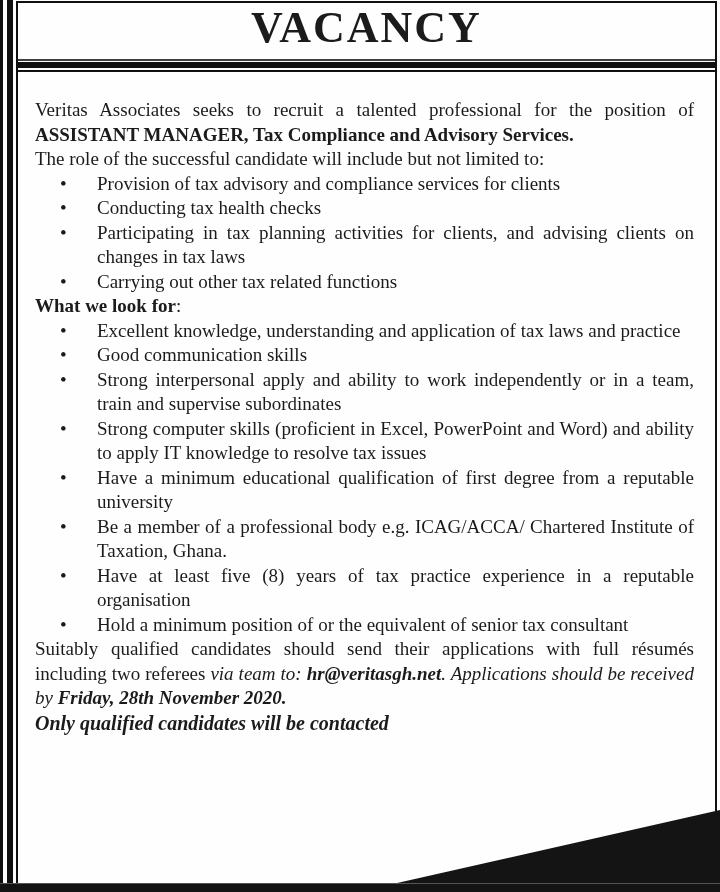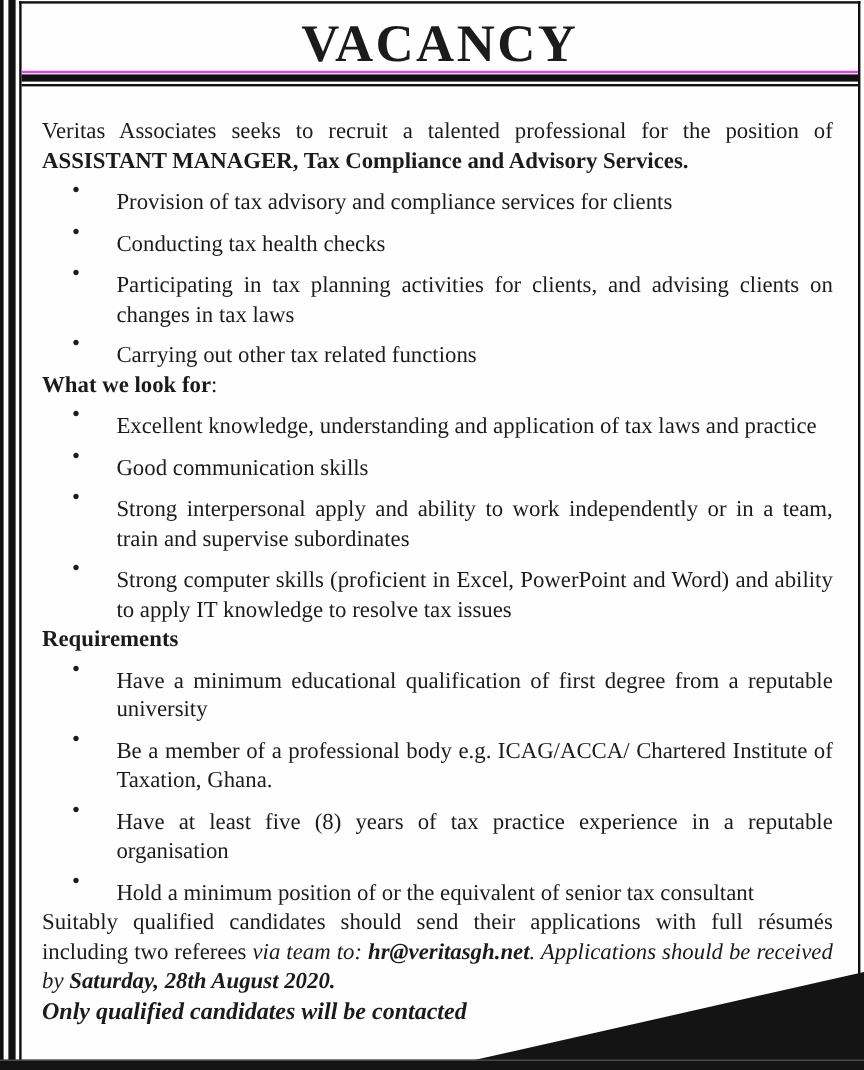--- a/index.html
+++ b/index.html
@@ -30,22 +30,22 @@
     position: absolute;
     left: 16px; top: 1px; right: 3px; bottom: 8px;
     border: 2px solid #101010;
     border-bottom: none;
     box-sizing: border-box;
     background: #fefefe;
   }
 
   .header-box {
     height: 56px;
-    border-bottom: 2px solid #d946ef;
-    display: flex; align-items: flex-end; justify-content: center;
+    border-bottom: 2px solid #404040;
+    display: flex; align-items: flex-start; justify-content: center;
   }
   .page-title {
     margin: 0;
     font-size: 44px;
     font-weight: bold;
     letter-spacing: 2px;
     line-height: 1;
     padding-top: 3px;
   }
 
@@ -74,21 +74,21 @@
   .mt-section { margin-top: 13px; }
   .mt-small   { margin-top: 11px; }
 
   ul.bullets { list-style: none; margin: 0; padding: 0; }
   ul.bullets li { display: flex; }
   .bullet {
     flex: 0 0 62px;
     padding-left: 25px;
     box-sizing: border-box;
   }
-  .li-text { flex: 1; text-align: justify; margin-top: 10px; }
+  .li-text { flex: 1; text-align: justify; }
 
   .app-italic { font-style: italic; }
   .app-bold-italic { font-style: italic; font-weight: bold; }
 
   .footer-note {
     margin-top: 12px;
     font-weight: bold;
     font-style: italic;
     font-size: 20px;
     text-align: center;
@@ -127,20 +127,21 @@
     </div>
     <div class="rule-thick"></div>
     <div class="rule-thin"></div>
 
     <div class="doc-body">
 
       <p class="force-last-justify">Veritas Associates seeks to recruit a talented professional for the position of</p>
       <p class="position-line">ASSISTANT MANAGER, Tax Compliance and Advisory Services.</p>
 
 
+      <p class="mt-small">The role of the successful candidate will include but not limited to:</p>
 
       <ul class="bullets">
         <li>
           <span class="bullet">•</span>
           <span class="li-text">Provision of tax advisory and compliance services for clients</span>
         </li>
         <li>
           <span class="bullet">•</span>
           <span class="li-text">Conducting tax health checks</span>
         </li>
@@ -168,21 +169,20 @@
         <li>
           <span class="bullet">•</span>
           <span class="li-text">Strong interpersonal apply and ability to work independently or in a team, train and supervise subordinates</span>
         </li>
         <li>
           <span class="bullet">•</span>
           <span class="li-text">Strong computer skills (proficient in Excel, PowerPoint and Word) and ability to apply IT knowledge to resolve tax issues</span>
         </li>
       </ul>
 
-      <h2 class="section-heading mt-section">Requirements</h2>
 
 
       <ul class="bullets">
         <li>
           <span class="bullet">•</span>
           <span class="li-text">Have a minimum educational qualification of first degree from a reputable university</span>
         </li>
         <li>
           <span class="bullet">•</span>
           <span class="li-text">Be a member of a professional body e.g. ICAG/ACCA/ Chartered Institute of Taxation, Ghana.</span>
@@ -190,21 +190,21 @@
         <li>
           <span class="bullet">•</span>
           <span class="li-text">Have at least five (8) years of tax practice experience in a reputable organisation</span>
         </li>
         <li>
           <span class="bullet">•</span>
           <span class="li-text">Hold a minimum position of or the equivalent of senior tax consultant</span>
         </li>
       </ul>
 
-      <p class="mt-section"><span>Suitably qualified candidates should send their applications with full résumés including two referees </span><span class="app-italic">via team to: </span><span class="app-bold-italic">hr@veritasgh.net</span><span class="app-italic">.  Applications should be received by </span><span class="app-bold-italic">Saturday, 28th August 2020.</span></p>
+      <p class="mt-section"><span>Suitably qualified candidates should send their applications with full résumés including two referees </span><span class="app-italic">via team to: </span><span class="app-bold-italic">hr@veritasgh.net</span><span class="app-italic">.  Applications should be received by </span><span class="app-bold-italic">Friday, 28th November 2020.</span></p>
 
       <p class="footer-note">Only qualified candidates will be contacted</p>
 
     </div>
   </div>
 
   <div class="corner-triangle"></div>
   <div class="bottom-bar"></div>
 
 </div>

